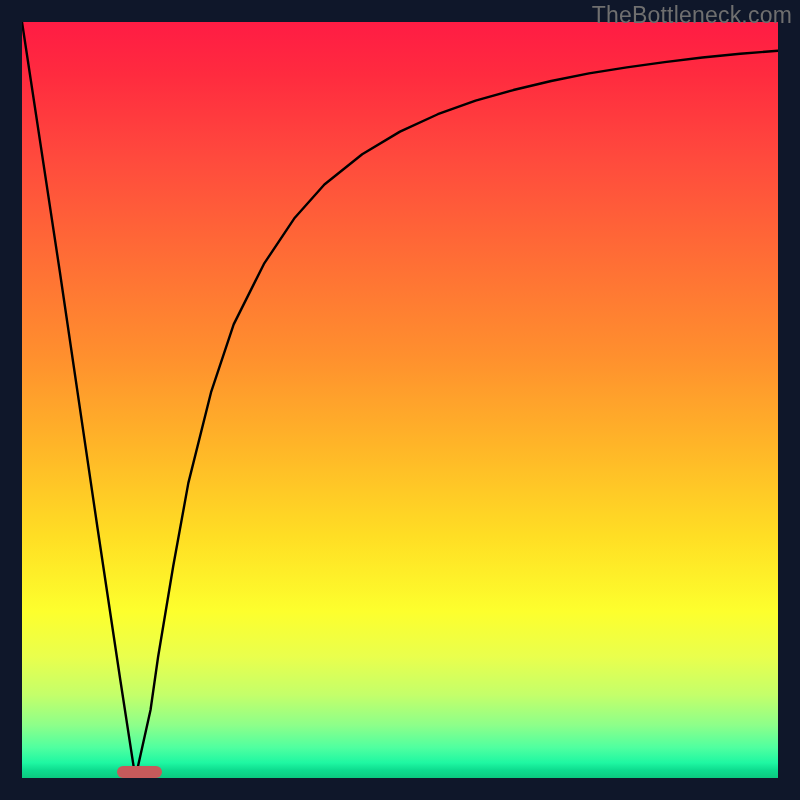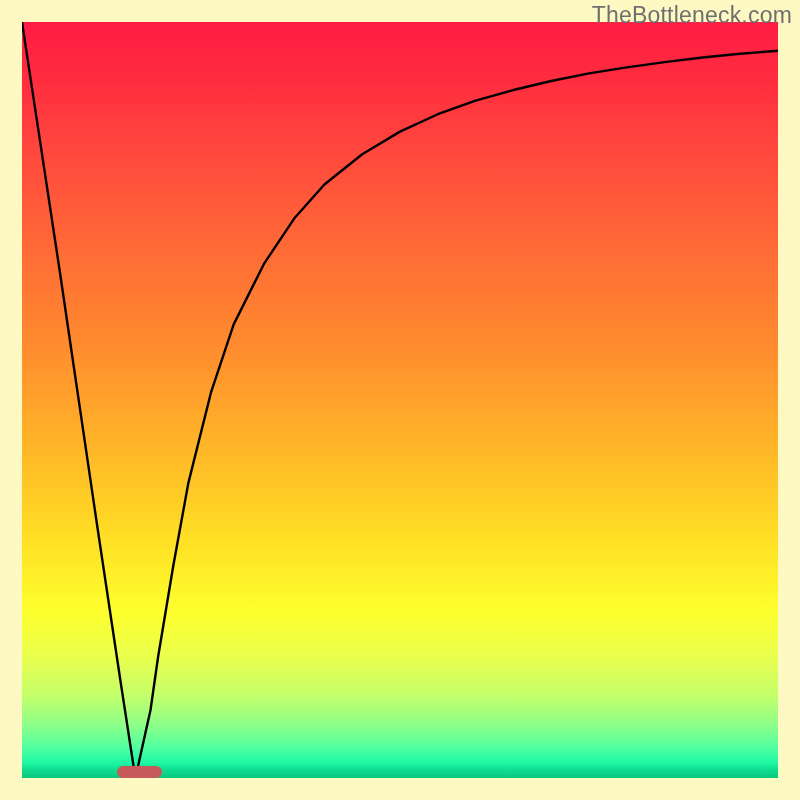--- a/index.html
+++ b/index.html
@@ -8,21 +8,21 @@
     width: 800px;
     height: 800px;
     overflow: hidden;
     background: #000;
     font-family: Arial, Helvetica, sans-serif;
   }
   .frame {
     position: relative;
     width: 800px;
     height: 800px;
-    background: #fef9c3;
+    background: #0f172a;
   }
   .plot {
     position: absolute;
     left: 22px;
     top: 22px;
     width: 756px;
     height: 756px;
     background: linear-gradient(to bottom,
       #ff1c44 0%,
       #ff2b3f 7%,

